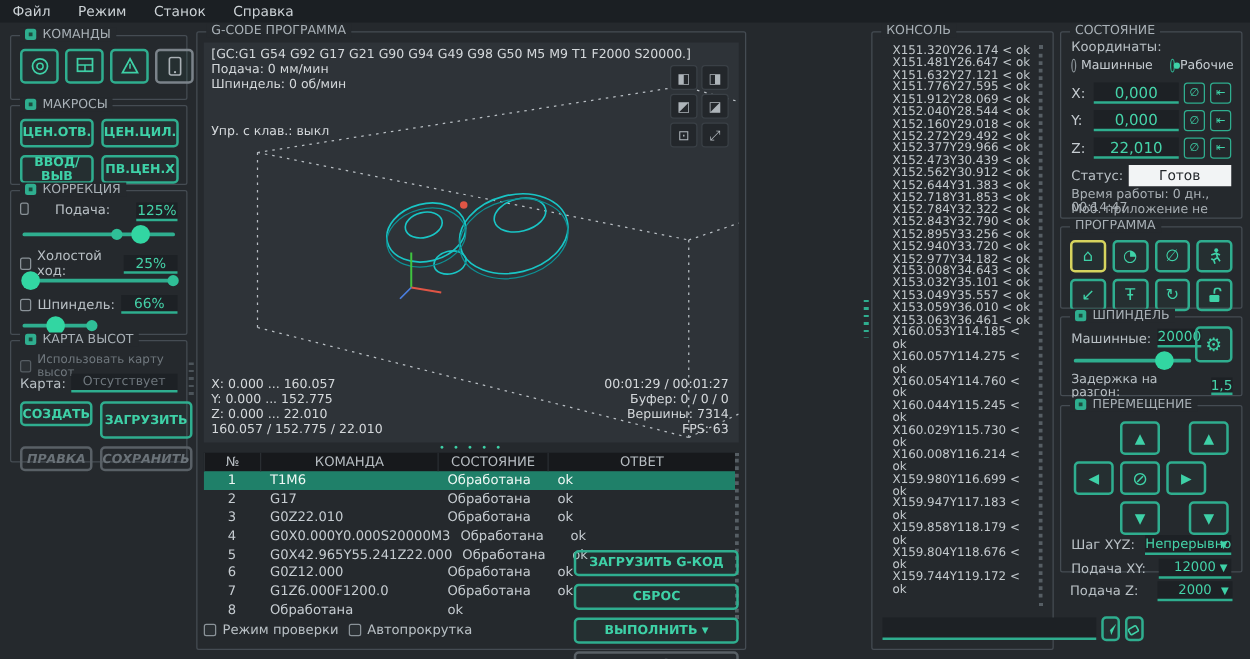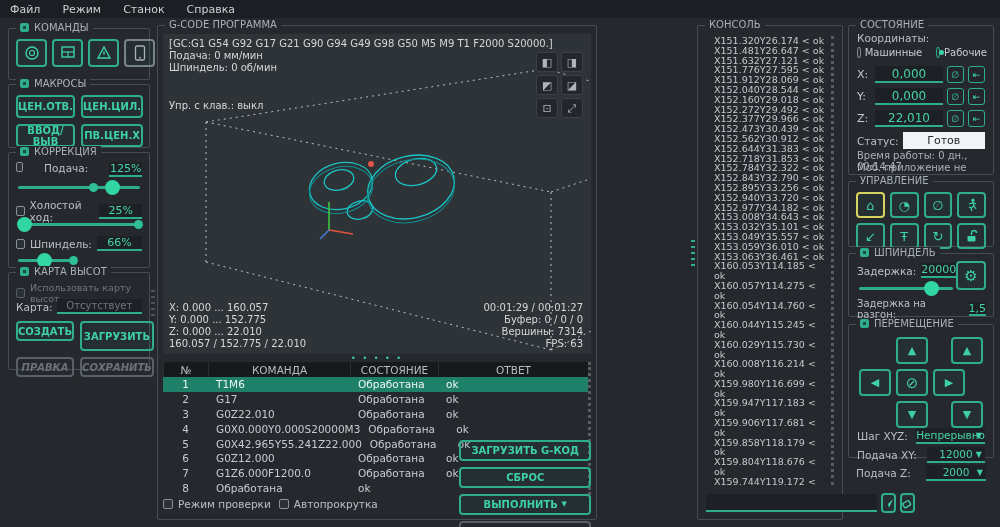--- a/index.html
+++ b/index.html
@@ -393,21 +393,20 @@
       <div>X153.059Y36.010 &lt; ok</div>
       <div>X153.063Y36.461 &lt; ok</div>
       <div>X160.053Y114.185 &lt; ok</div>
       <div>X160.057Y114.275 &lt; ok</div>
       <div>X160.054Y114.760 &lt; ok</div>
       <div>X160.044Y115.245 &lt; ok</div>
       <div>X160.029Y115.730 &lt; ok</div>
       <div>X160.008Y116.214 &lt; ok</div>
       <div>X159.980Y116.699 &lt; ok</div>
       <div>X159.947Y117.183 &lt; ok</div>
-      <div>X159.906Y117.681 &lt; ok</div>
       <div>X159.858Y118.179 &lt; ok</div>
       <div>X159.804Y118.676 &lt; ok</div>
       <div>X159.744Y119.172 &lt; ok</div>
     </div>
   <div class="console-input-row">
     <input class="console-input" style="">
     <div class="ibtn">
       <svg width="11" height="11" viewBox="0 0 11 11">
           <path d="M1 10 L10 1 L6 10 L5 6 Z" fill="#3ed1a7"></path>
         </svg>
@@ -452,21 +451,21 @@
   <div class="srow" style="top:106px;">
     <span class="label">Статус:</span>
     <span class="status-box">Готов</span>
   </div>
   <div class="small-note" style="position:absolute;left:8px;top:124px;">Время работы: 0 дн., 00:14:47</div>
   <div class="small-note" style="position:absolute;left:8px;top:136px;">Моб. приложение не активно</div>
 </div>
 
 <div class="panel" style="left:848px; top:181px; width:146px; height:66px;">
   <div class="ptitle">
-      <span>УПРАВЛЕНИЕ</span>
+      <span>ПРОГРАММА</span>
     </div>
   <div class="ctl-grid">
     <div class="ibtn active">⌂</div>
     <div class="ibtn">◔</div>
     <div class="ibtn">∅</div>
     <div class="ibtn">
       <svg width="13" height="14" viewBox="0 0 13 14">
           <circle cx="8" cy="2.2" r="1.6" fill="#3ed1a7"></circle>
           <path d="M4 6 L8 4.5 L9 8 L6 10 L7 13 M9 8 L11 11 M8 4.5 L11 6 M4 9 L6 10" stroke="#3ed1a7" stroke-width="1.3" fill="none"></path>
         </svg>
@@ -482,21 +481,21 @@
     </div>
   </div>
 </div>
 
 <div class="panel" style="left:848px; top:253px; width:146px; height:64px;">
   <div class="ptitle">
       <span class="pcheck"></span>
       <span>ШПИНДЕЛЬ</span>
     </div>
   <div style="position:absolute;left:8px;top:9px;display:flex;align-items:center;gap:5px;width:95px;">
-    <span class="label">Задержка:</span>
+    <span class="label">Машинные:</span>
     <span class="vinput" style="flex:1;height:15px;display:inline-flex;align-items:center;justify-content:center;">20000</span>
   </div>
   <div class="ibtn" style="position:absolute;right:7px;top:7px;width:30px;height:29px;font-size:15px;">⚙</div>
   <div class="slider" style="position:absolute;left:8px;top:27px;width:98px;">
     <div class="track"></div>
       <span class="handle" style="left:68%;"></span>
   </div>
   <div style="position:absolute;left:8px;top:44px;right:7px;display:flex;align-items:center;gap:19px;">
     <span class="label" style="font-size:10px;">Задержка на разгон:</span>
     <span class="vinput" style="flex:1;height:14px;display:inline-flex;align-items:center;justify-content:center;">1,5</span>

